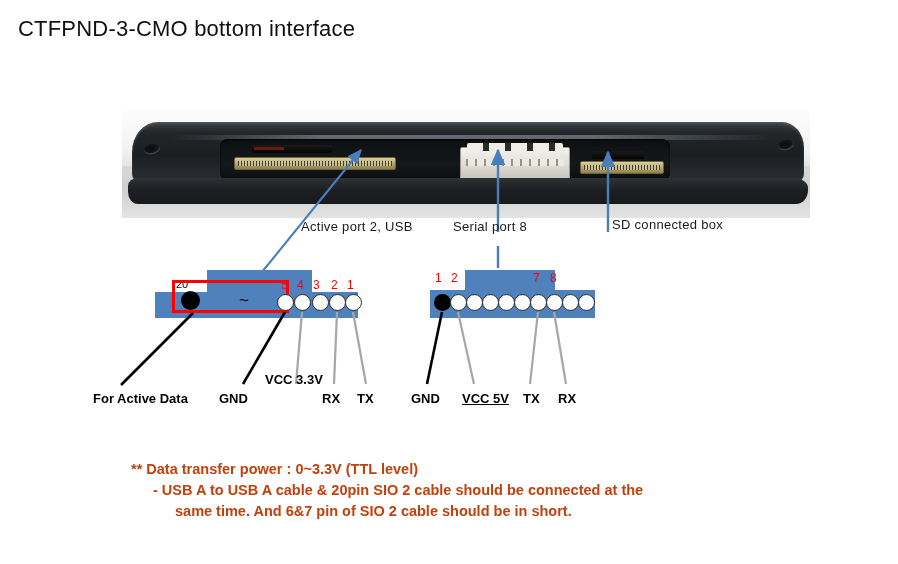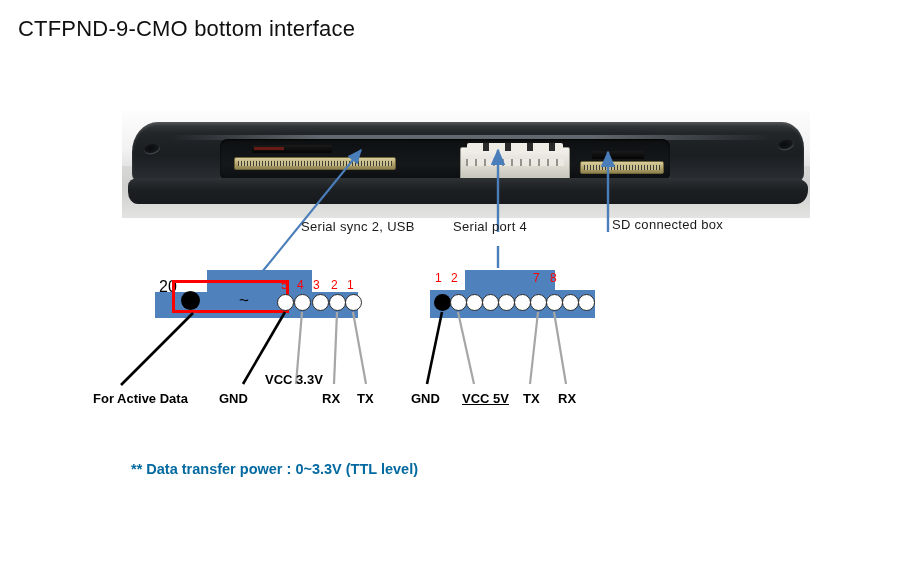--- a/index.html
+++ b/index.html
@@ -163,22 +163,22 @@
   }
   #dl-dot {
     position: absolute; left: 26px; top: 21px; width: 19px; height: 19px;
     background: #000000; border-radius: 50%;
   }
   #dl-tilde {
     position: absolute; left: 84px; top: 21px;
     font-size: 17px; color: #000; line-height: 19px;
   }
   #dl-pin20 {
-    position: absolute; left: 4px; top: 8px;
-    font-size: 16px; color: #000;
+    position: absolute; left: 21px; top: 8px;
+    font-size: 11px; color: #000;
   }
   .pin-num-red {
     position: absolute;
     font-size: 12px;
     color: #ff0000;
     font-family: "Liberation Sans", sans-serif;
   }
   .circle-white {
     position: absolute;
     width: 17px; height: 17px;
@@ -213,33 +213,33 @@
     color: #000000;
     white-space: nowrap;
   }
 
   
   #notes {
     position: absolute;
     left: 131px;
     top: 459px;
     width: 600px;
-    color: #0369a1;
+    color: #c2410c;
     font-size: 14.5px;
     font-weight: bold;
     line-height: 21px;
   }
   #notes .note-line { white-space: nowrap; }
   #notes .indent-1 { padding-left: 22px; }
   #notes .indent-2 { padding-left: 44px; }
 </style>
 </head>
 <body>
 
-<div id="page-title">CTFPND-9-CMO bottom interface</div>
+<div id="page-title">CTFPND-3-CMO bottom interface</div>
 
 <div id="device-photo">
   <div class="photo-bg-top"></div>
   <div class="photo-bg-bottom"></div>
 
   <div class="dev-body">
     <div class="dev-highlight"></div>
     <div class="screw-hole" style="left:12px; top:22px;"></div>
     <div class="screw-hole" style="left:646px; top:18px;"></div>
 
@@ -271,22 +271,22 @@
 
   <line x1="262" y1="272" x2="361" y2="150" stroke="#4a7ebb" stroke-width="2.1" marker-end="url(#arrowBlue)"></line>
 
   <line x1="498" y1="232" x2="498" y2="150" stroke="#4a7ebb" stroke-width="2.4" marker-end="url(#arrowBlue)"></line>
 
   <line x1="608" y1="232" x2="608" y2="152" stroke="#4a7ebb" stroke-width="2.4" marker-end="url(#arrowBlue)"></line>
 
   <line x1="498" y1="268" x2="498" y2="246" stroke="#4a7ebb" stroke-width="2.4"></line>
 </svg>
 
-<div class="callout-label" id="label-serial2">Serial sync 2, USB</div>
-<div class="callout-label" id="label-serial1">Serial port 4</div>
+<div class="callout-label" id="label-serial2">Active port 2, USB</div>
+<div class="callout-label" id="label-serial1">Serial port 8</div>
 <div class="callout-label" id="label-sd">SD connected box</div>
 
 <div class="diagram" id="diagram-left">
   <div id="dl-base"></div>
   <div id="dl-upper"></div>
 
   <div id="dl-pin20">20</div>
 
   <div id="dl-redbox"></div>
   <div id="dl-dot"></div>
@@ -349,13 +349,15 @@
 <div class="pinlabel" style="left:322px; top:391px;">RX</div>
 <div class="pinlabel" style="left:357px; top:391px;">TX</div>
 
 <div class="pinlabel" style="left:411px; top:391px;">GND</div>
 <div class="pinlabel" style="left:462px; top:391px;text-decoration:underline;">VCC 5V</div>
 <div class="pinlabel" style="left:523px; top:391px;">TX</div>
 <div class="pinlabel" style="left:558px; top:391px;">RX</div>
 
 <div id="notes">
   <div class="note-line">** Data transfer power : 0~3.3V  (TTL level)</div>
+  <div class="note-line indent-1">- USB A to USB A cable &amp; 20pin SIO 2 cable should be connected at the</div>
+  <div class="note-line indent-2">same time.  And 6&amp;7 pin of SIO 2 cable should be in short.</div>
 </div>
 
 </body></html>

